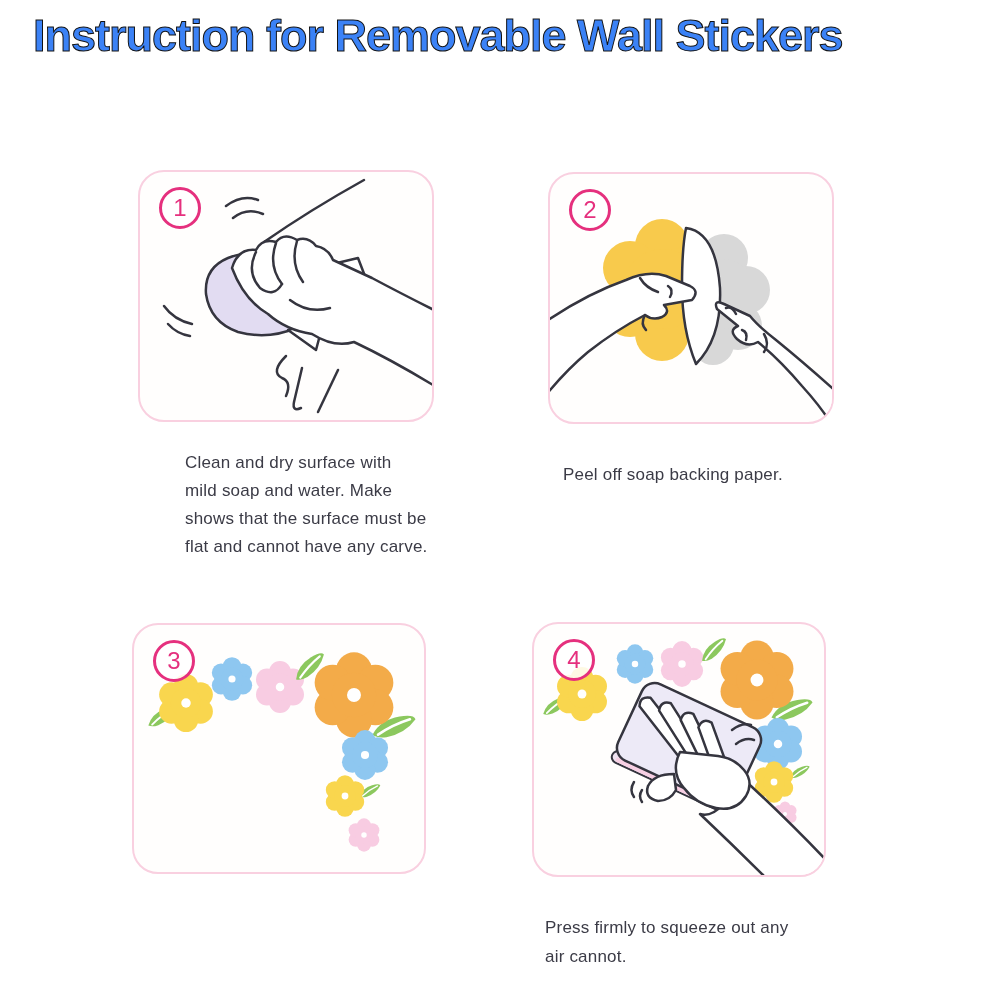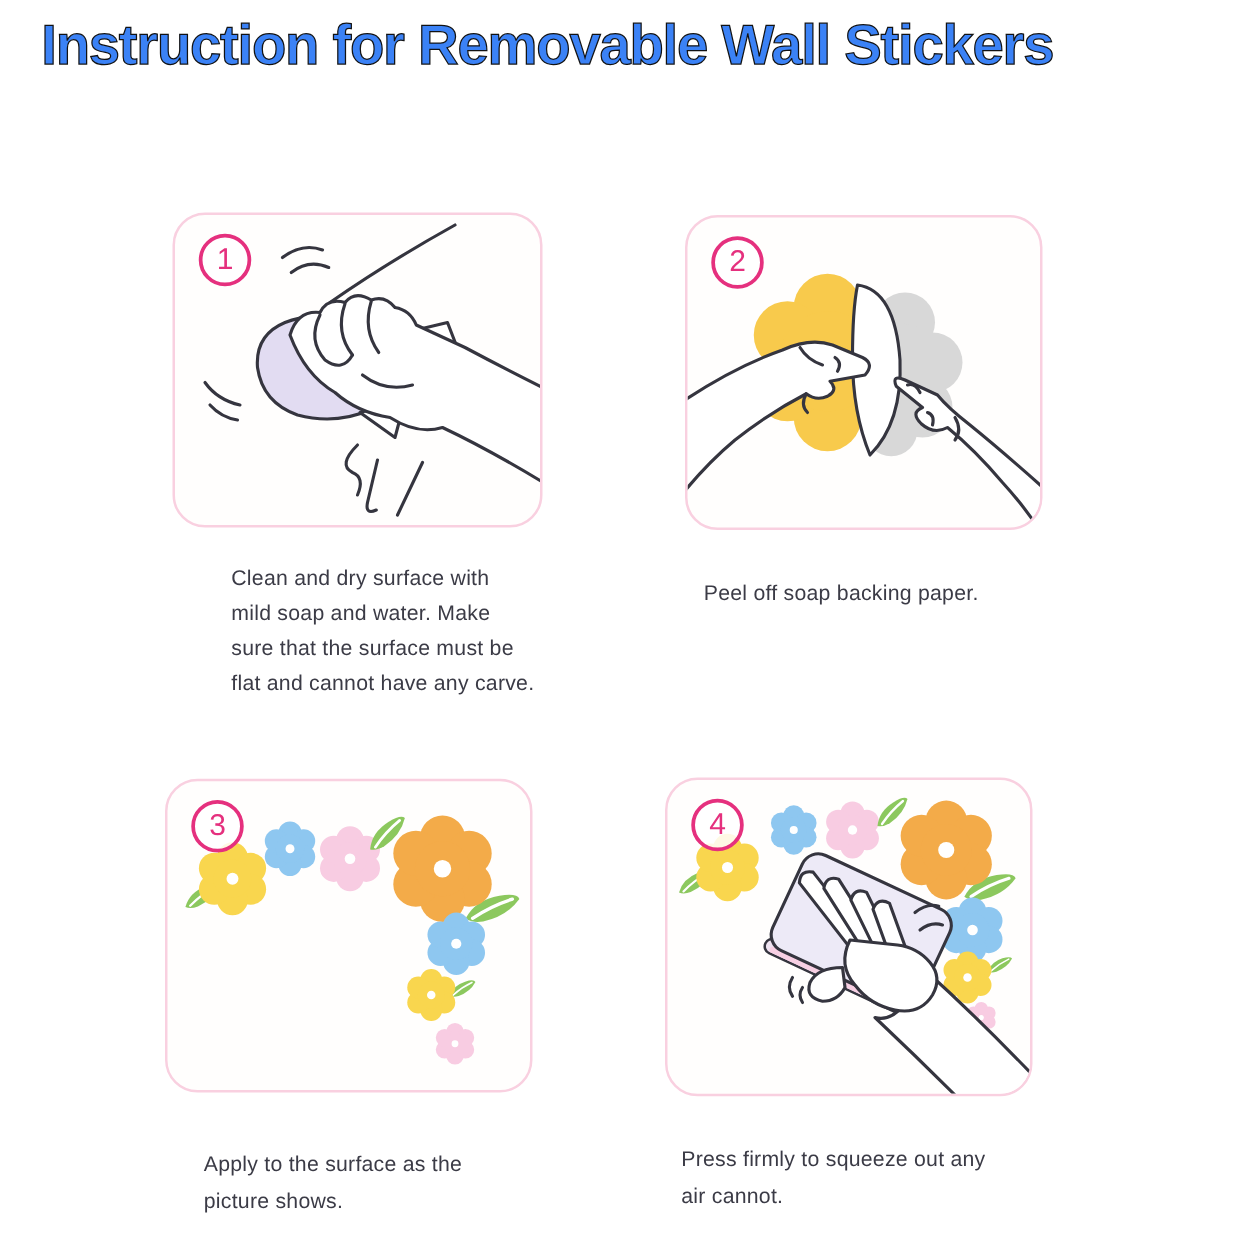--- a/index.html
+++ b/index.html
@@ -183,21 +183,19 @@
 
       <path class="ink" d="M198 106 Q208 98 217 101"></path>
       <path class="ink" d="M202 120 Q211 113 220 116"></path>
       <path class="ink" d="M100 158 Q95 166 100 173"></path>
       <path class="ink" d="M108 166 Q104 172 108 178"></path>
     </svg>
   </div>
 
   <div class="caption caption-1">Clean and dry surface with
 mild soap and water. Make
-sure that the surface must be
+shows that the surface must be
 flat and cannot have any carve.</div>
   <div class="caption caption-2">Peel off soap backing paper.</div>
-  <div class="caption caption-3">Apply to the surface as the
-picture shows.</div>
   <div class="caption caption-4">Press firmly to squeeze out any
 air cannot.</div>
 
 </div>
 
 </body></html>

